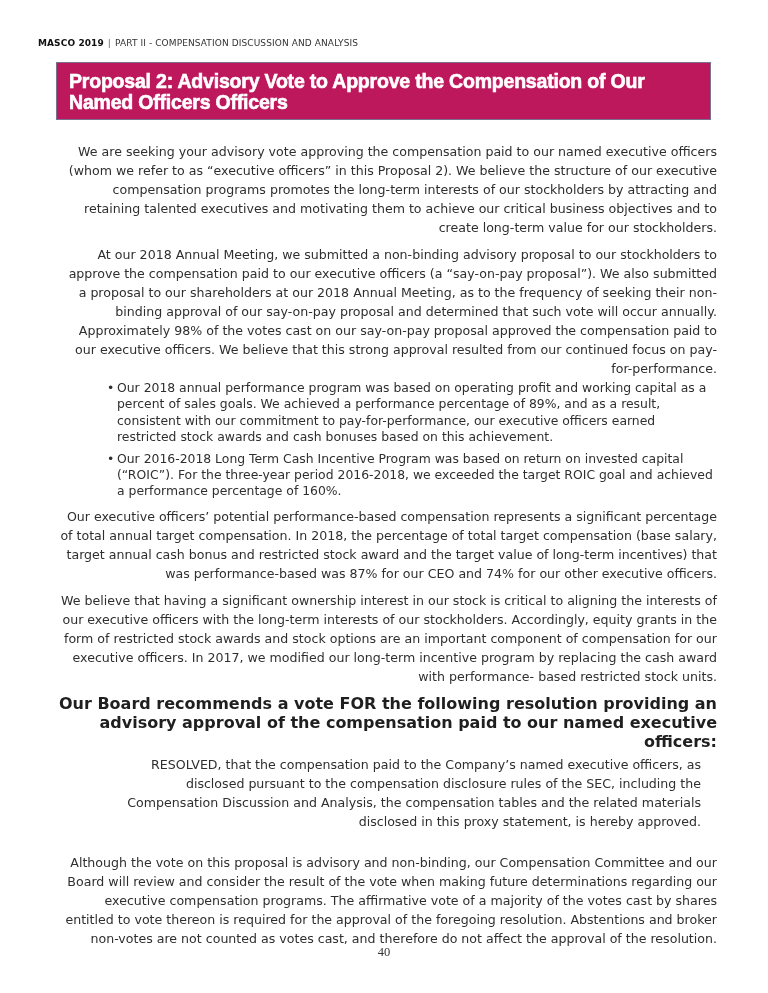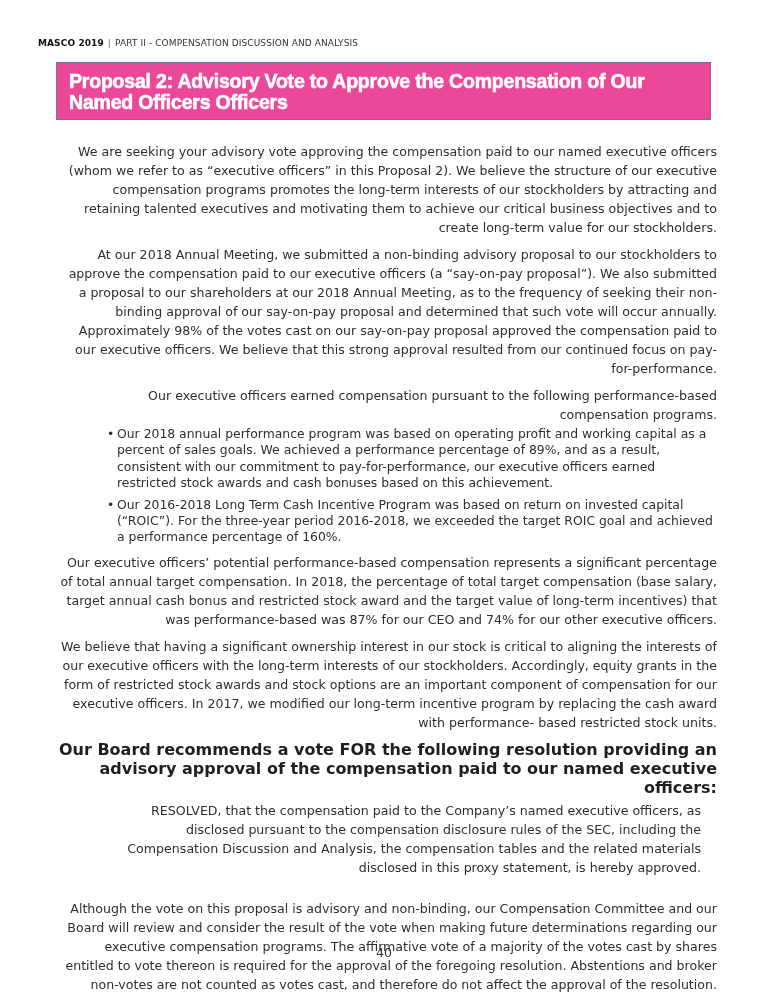--- a/index.html
+++ b/index.html
@@ -1,49 +1,48 @@
 <!DOCTYPE html>
 <html><head>
 <meta charset="utf-8">
 <style>
   html, body { margin: 0; padding: 0; background: #ffffff; }
   body { width: 768px; height: 993px; position: relative; overflow: hidden;
          font-family: "DejaVu Sans", "Liberation Sans", sans-serif; color: #2f2f2f; }
   .running-header { position: absolute; left: 38px; top: 38px; font-size: 9px; letter-spacing: 0.1px; color: #333; white-space: nowrap; }
   .running-header .brand { font-weight: bold; color: #111; }
   .running-header .sep { margin: 0 4px; color: #666; }
-  .banner { position: absolute; left: 56px; top: 62px; width: 655px; height: 58px; background: #ec4899; border: 1px solid #7a7190; box-sizing: border-box; }
+  .banner { position: absolute; left: 56px; top: 62px; width: 655px; height: 58px; background: #be185d; border: 1px solid #7a7190; box-sizing: border-box; }
   .banner h1 { margin: 0; padding: 8px 0 0 12px; font-family: "Liberation Sans", sans-serif; font-weight: 900; font-size: 19.5px; line-height: 21px; color: #ffffff; letter-spacing: -0.2px; -webkit-text-stroke: 0.6px #ffffff; }
   .content { position: absolute; left: 57px; top: 142px; width: 660px; font-size: 12.6px; line-height: 19px; }
   .content p { margin: 0 0 8px 0; text-align: right; }
   .content ul { list-style: none; margin: -6px 0 7px 0; padding: 0 0 0 50px; font-size: 12.4px; line-height: 16.4px; }
   .content ul li { position: relative; padding-left: 10px; margin-bottom: 5px; width: 600px; }
   .content ul li .bullet { position: absolute; left: 0; top: 0; }
   .content .bold { font-weight: bold; color: #1f1f1f; font-size: 16px; }
   .content .resolution { margin: -4px 0 22px 44px; width: 600px; }
-  .page-number { position: absolute; left: 0; width: 768px; top: 945px; text-align: center; font-size: 12.5px; color: #333; }
+  .page-number { position: absolute; left: 0; width: 768px; top: 945px; text-align: center; font-size: 12.5px; color: #333; font-family: Liberation Serif, serif; }
 </style>
 </head>
 <body>
 
 <div class="running-header">
   <span class="brand">MASCO 2019</span><span class="sep">|</span><span>PART II - COMPENSATION DISCUSSION AND ANALYSIS</span>
 </div>
 
 <div class="banner">
   <h1>
     <span>Proposal 2: Advisory Vote to Approve the Compensation of Our</span><br>
     <span>Named Officers Officers</span>
   </h1>
 </div>
 
 <div class="content">
   <p>We are seeking your advisory vote approving the compensation paid to our named executive officers (whom we refer to as “executive officers” in this Proposal 2). We believe the structure of our executive compensation programs promotes the long-term interests of our stockholders by attracting and retaining talented executives and motivating them to achieve our critical business objectives and to create long-term value for our stockholders.</p>
   <p>At our 2018 Annual Meeting, we submitted a non-binding advisory proposal to our stockholders to approve the compensation paid to our executive officers (a “say-on-pay proposal”). We also submitted a proposal to our shareholders at our 2018 Annual Meeting, as to the frequency of seeking their non-binding approval of our say-on-pay proposal and determined that such vote will occur annually. Approximately 98% of the votes cast on our say-on-pay proposal approved the compensation paid to our executive officers. We believe that this strong approval resulted from our continued focus on pay-for-performance.</p>
-  <p>Our executive officers earned compensation pursuant to the following performance-based compensation programs.</p>
   <ul>
     <li>
       <span class="bullet">•</span>
       <span>Our 2018 annual performance program was based on operating profit and working capital as a percent of sales goals. We achieved a performance percentage of 89%, and as a result, consistent with our commitment to pay-for-performance, our executive officers earned restricted stock awards and cash bonuses based on this achievement.</span>
     </li>
     <li>
       <span class="bullet">•</span>
       <span>Our 2016-2018 Long Term Cash Incentive Program was based on return on invested capital (“ROIC”). For the three-year period 2016-2018, we exceeded the target ROIC goal and achieved a performance percentage of 160%.</span>
     </li>
   </ul>

